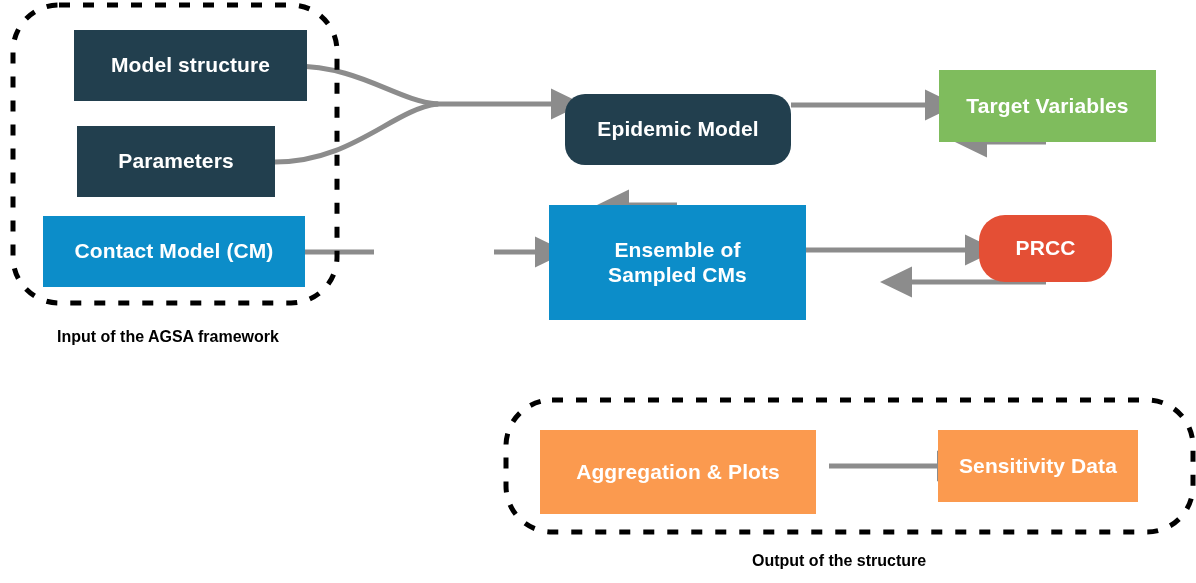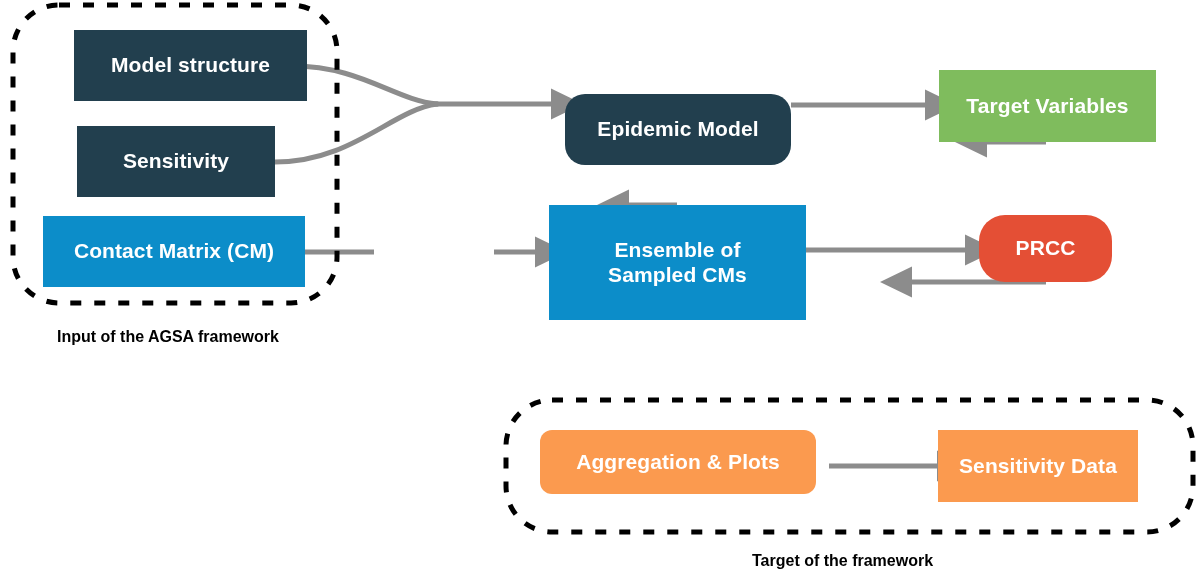--- a/index.html
+++ b/index.html
@@ -93,25 +93,25 @@
   <svg class="layer layer-top" viewBox="0 0 1196 583">
     <rect x="13" y="5" width="324" height="298" rx="46" ry="46" fill="none" stroke="#000000" stroke-width="5" stroke-dasharray="11 13" stroke-linecap="butt"></rect>
     <rect x="506" y="400" width="687" height="132" rx="46" ry="46" fill="none" stroke="#000000" stroke-width="5" stroke-dasharray="11 13" stroke-linecap="butt"></rect>
   </svg>
 
   <div class="node" style="left:60px; top:30px; width:233px; height:71px; background:#223F4E; border-radius:0; font-size:21px;margin-left:14px;">
     <span class="node-label">Model structure</span>
   </div>
 
   <div class="node" style="left:77px; top:126px; width:198px; height:71px; background:#223F4E; border-radius:0; font-size:21px;">
-    <span class="node-label">Sensitivity</span>
+    <span class="node-label">Parameters</span>
   </div>
 
   <div class="node" style="left:43px; top:216px; width:262px; height:71px; background:#0C8DC9; border-radius:0; font-size:21px;">
-    <span class="node-label">Contact Matrix (CM)</span>
+    <span class="node-label">Contact Model (CM)</span>
   </div>
 
 
   <div class="node" style="left:565px; top:70px; width:226px; height:71px; background:#223F4E; border-radius:20px; font-size:21px;margin-top:24px;">
     <span class="node-label">Epidemic Model</span>
   </div>
 
   <div class="node" style="left:549px; top:205px; width:257px; height:115px; background:#0C8DC9; border-radius:0; font-size:21px;">
     <span class="node-label">Ensemble of
 Sampled CMs</span>
@@ -122,21 +122,21 @@
   </div>
 
   <div class="node" style="left:979px; top:215px; width:133px; height:67px; background:#E44F35; border-radius:26px; font-size:21px;">
     <span class="node-label">PRCC</span>
   </div>
 
   <div class="node" style="left:938px; top:430px; width:200px; height:72px; background:#FB9A4F; border-radius:0; font-size:21px;">
     <span class="node-label">Sensitivity Data</span>
   </div>
 
-  <div class="node" style="left:540px; top:430px; width:276px; height:64px; background:#FB9A4F; border-radius:12px; font-size:21px;">
+  <div class="node" style="left:540px; top:430px; width:276px; height:84px; background:#FB9A4F; border-radius:0; font-size:21px;">
     <span class="node-label">Aggregation &amp; Plots</span>
   </div>
 
   <div class="caption" style="left:57px; top:328px;">Input of the AGSA framework</div>
 
-  <div class="caption" style="left:752px; top:552px;">Target of the framework</div>
+  <div class="caption" style="left:752px; top:552px;">Output of the structure</div>
 
 </div>
 
 </body></html>

